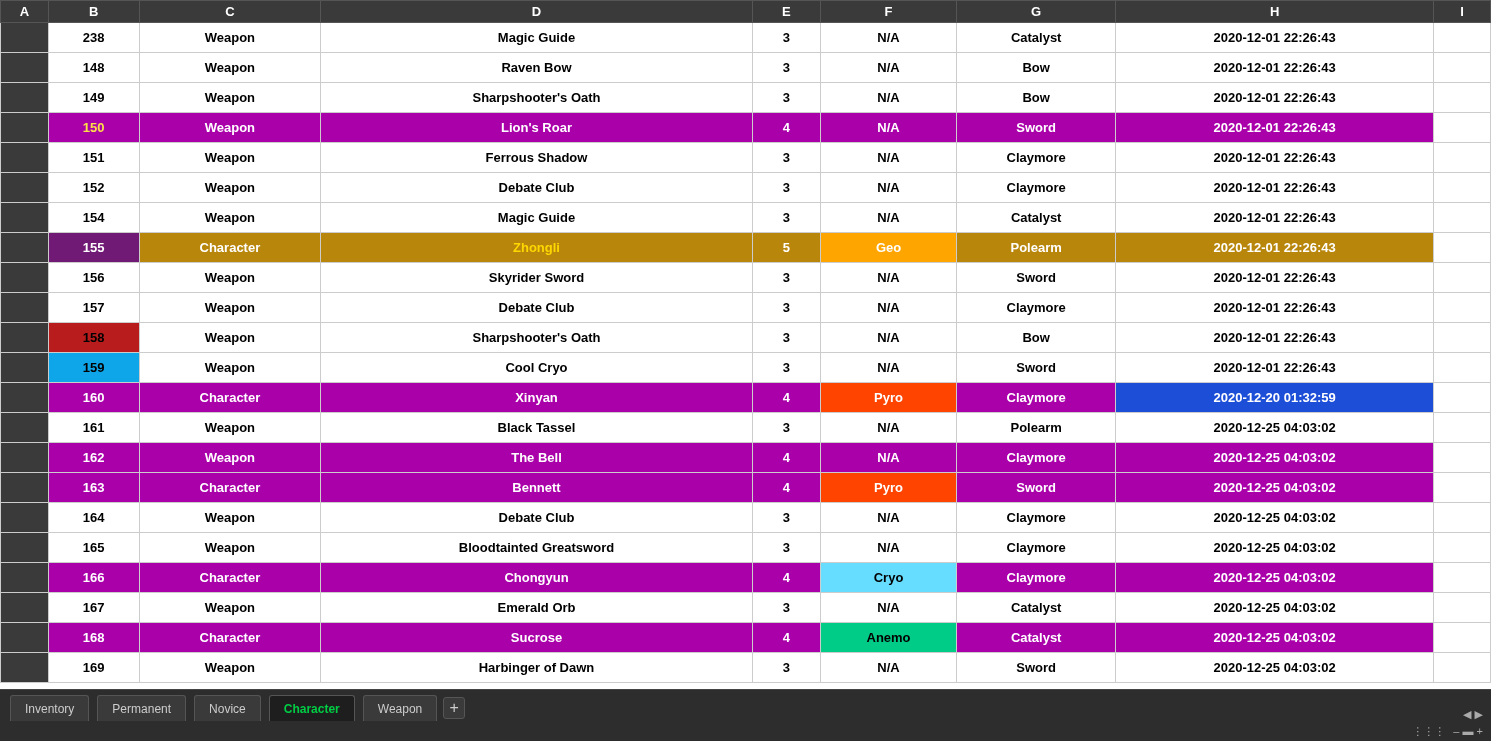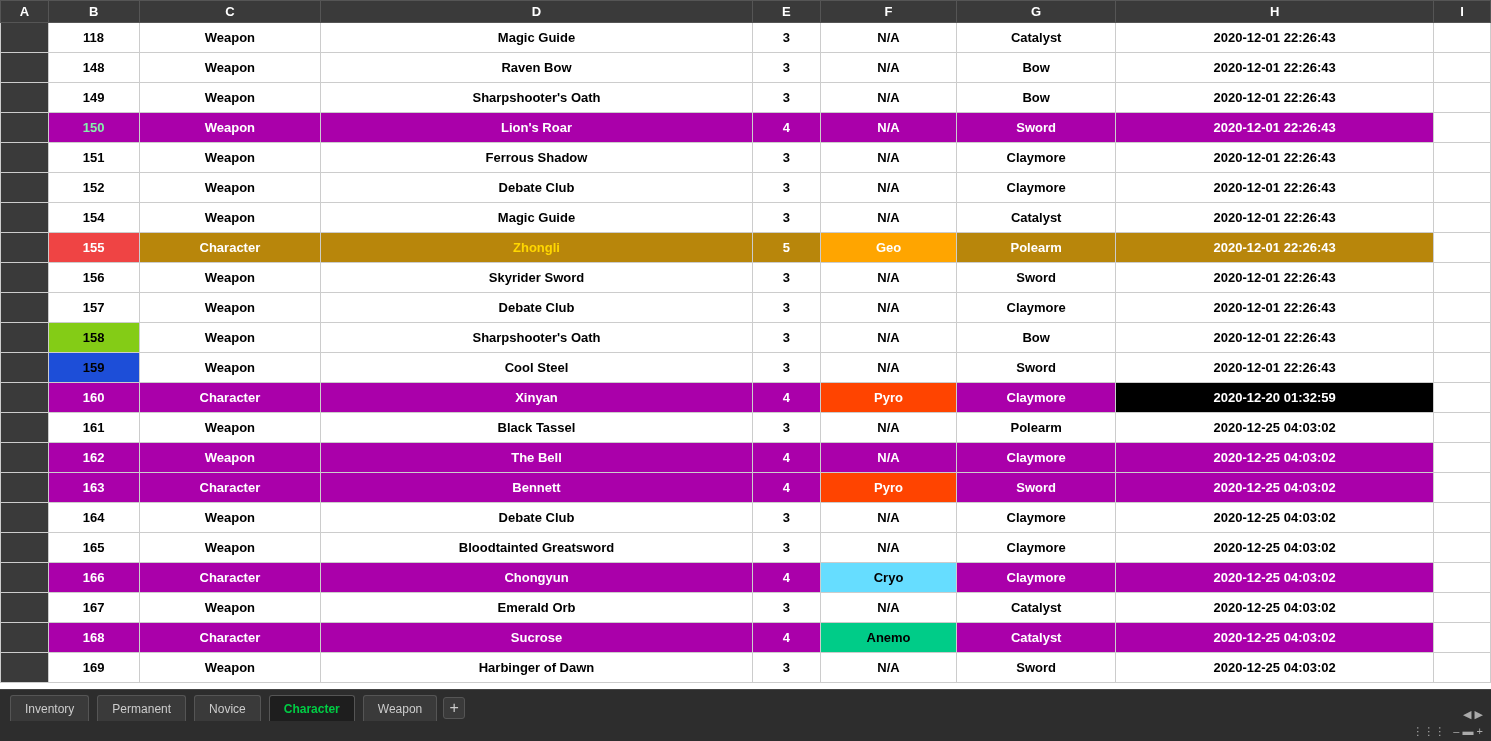--- a/index.html
+++ b/index.html
@@ -145,21 +145,21 @@
           <th>E</th>
           <th>F</th>
           <th>G</th>
           <th>H</th>
           <th>I</th>
         </tr>
       </thead>
       <tbody id="table-body">
       <tr>
             <td style="background: rgb(58, 58, 58); color: rgb(255, 255, 255);"></td>
-            <td style="background: rgb(255, 255, 255); color: rgb(0, 0, 0);">118</td>
+            <td style="background: rgb(255, 255, 255); color: rgb(0, 0, 0);">238</td>
             <td style="background: rgb(255, 255, 255); color: rgb(0, 0, 0);">Weapon</td>
             <td style="background: rgb(255, 255, 255); color: rgb(0, 0, 0);">Magic Guide</td>
             <td style="background: rgb(255, 255, 255); color: rgb(0, 0, 0);">3</td>
             <td style="background: rgb(255, 255, 255); color: rgb(0, 0, 0);">N/A</td>
             <td style="background: rgb(255, 255, 255); color: rgb(0, 0, 0);">Catalyst</td>
             <td style="background: rgb(255, 255, 255); color: rgb(0, 0, 0);">2020-12-01 22:26:43</td>
             <td style="background: rgb(255, 255, 255); color: rgb(0, 0, 0);"></td>
           </tr>
           <tr>
             <td style="background: rgb(58, 58, 58); color: rgb(255, 255, 255);"></td>
@@ -178,21 +178,21 @@
             <td style="background: rgb(255, 255, 255); color: rgb(0, 0, 0);">Weapon</td>
             <td style="background: rgb(255, 255, 255); color: rgb(0, 0, 0);">Sharpshooter's Oath</td>
             <td style="background: rgb(255, 255, 255); color: rgb(0, 0, 0);">3</td>
             <td style="background: rgb(255, 255, 255); color: rgb(0, 0, 0);">N/A</td>
             <td style="background: rgb(255, 255, 255); color: rgb(0, 0, 0);">Bow</td>
             <td style="background: rgb(255, 255, 255); color: rgb(0, 0, 0);">2020-12-01 22:26:43</td>
             <td style="background: rgb(255, 255, 255); color: rgb(0, 0, 0);"></td>
           </tr>
           <tr>
             <td style="background: rgb(58, 58, 58); color: rgb(255, 255, 255);"></td>
-            <td style="background: rgb(170, 0, 170); color: #86efac;">150</td>
+            <td style="background: rgb(170, 0, 170); color: #fde047;">150</td>
             <td style="background: rgb(170, 0, 170); color: rgb(255, 255, 255);">Weapon</td>
             <td style="background: rgb(170, 0, 170); color: rgb(255, 255, 255);">Lion's Roar</td>
             <td style="background: rgb(170, 0, 170); color: rgb(255, 255, 255);">4</td>
             <td style="background: rgb(170, 0, 170); color: rgb(255, 255, 255);">N/A</td>
             <td style="background: rgb(170, 0, 170); color: rgb(255, 255, 255);">Sword</td>
             <td style="background: rgb(170, 0, 170); color: rgb(255, 255, 255);">2020-12-01 22:26:43</td>
             <td style="background: rgb(255, 255, 255); color: rgb(0, 0, 0);"></td>
           </tr>
           <tr>
             <td style="background: rgb(58, 58, 58); color: rgb(255, 255, 255);"></td>
@@ -222,21 +222,21 @@
             <td style="background: rgb(255, 255, 255); color: rgb(0, 0, 0);">Weapon</td>
             <td style="background: rgb(255, 255, 255); color: rgb(0, 0, 0);">Magic Guide</td>
             <td style="background: rgb(255, 255, 255); color: rgb(0, 0, 0);">3</td>
             <td style="background: rgb(255, 255, 255); color: rgb(0, 0, 0);">N/A</td>
             <td style="background: rgb(255, 255, 255); color: rgb(0, 0, 0);">Catalyst</td>
             <td style="background: rgb(255, 255, 255); color: rgb(0, 0, 0);">2020-12-01 22:26:43</td>
             <td style="background: rgb(255, 255, 255); color: rgb(0, 0, 0);"></td>
           </tr>
           <tr>
             <td style="background: rgb(58, 58, 58); color: rgb(255, 255, 255);"></td>
-            <td style="background: #ef4444; color: rgb(255, 255, 255);">155</td>
+            <td style="background: #701a75; color: rgb(255, 255, 255);">155</td>
             <td style="background: rgb(184, 134, 11); color: rgb(255, 255, 255);">Character</td>
             <td style="background: rgb(184, 134, 11); color: rgb(255, 215, 0);">Zhongli</td>
             <td style="background: rgb(184, 134, 11); color: rgb(255, 255, 255);">5</td>
             <td style="background: rgb(255, 165, 0); color: rgb(255, 255, 255);">Geo</td>
             <td style="background: rgb(184, 134, 11); color: rgb(255, 255, 255);">Polearm</td>
             <td style="background: rgb(184, 134, 11); color: rgb(255, 255, 255);">2020-12-01 22:26:43</td>
             <td style="background: rgb(255, 255, 255); color: rgb(0, 0, 0);"></td>
           </tr>
           <tr>
             <td style="background: rgb(58, 58, 58); color: rgb(255, 255, 255);"></td>
@@ -255,49 +255,49 @@
             <td style="background: rgb(255, 255, 255); color: rgb(0, 0, 0);">Weapon</td>
             <td style="background: rgb(255, 255, 255); color: rgb(0, 0, 0);">Debate Club</td>
             <td style="background: rgb(255, 255, 255); color: rgb(0, 0, 0);">3</td>
             <td style="background: rgb(255, 255, 255); color: rgb(0, 0, 0);">N/A</td>
             <td style="background: rgb(255, 255, 255); color: rgb(0, 0, 0);">Claymore</td>
             <td style="background: rgb(255, 255, 255); color: rgb(0, 0, 0);">2020-12-01 22:26:43</td>
             <td style="background: rgb(255, 255, 255); color: rgb(0, 0, 0);"></td>
           </tr>
           <tr>
             <td style="background: rgb(58, 58, 58); color: rgb(255, 255, 255);"></td>
-            <td style="background: #84cc16; color: rgb(0, 0, 0);">158</td>
+            <td style="background: #b91c1c; color: rgb(0, 0, 0);">158</td>
             <td style="background: rgb(255, 255, 255); color: rgb(0, 0, 0);">Weapon</td>
             <td style="background: rgb(255, 255, 255); color: rgb(0, 0, 0);">Sharpshooter's Oath</td>
             <td style="background: rgb(255, 255, 255); color: rgb(0, 0, 0);">3</td>
             <td style="background: rgb(255, 255, 255); color: rgb(0, 0, 0);">N/A</td>
             <td style="background: rgb(255, 255, 255); color: rgb(0, 0, 0);">Bow</td>
             <td style="background: rgb(255, 255, 255); color: rgb(0, 0, 0);">2020-12-01 22:26:43</td>
             <td style="background: rgb(255, 255, 255); color: rgb(0, 0, 0);"></td>
           </tr>
           <tr>
             <td style="background: rgb(58, 58, 58); color: rgb(255, 255, 255);"></td>
-            <td style="background: #1d4ed8; color: rgb(0, 0, 0); margin-left: 36px;">159</td>
-            <td style="background: rgb(255, 255, 255); color: rgb(0, 0, 0);">Weapon</td>
-            <td style="background: rgb(255, 255, 255); color: rgb(0, 0, 0);">Cool Steel</td>
+            <td style="background: #0ea5e9; color: rgb(0, 0, 0); margin-left: 36px;">159</td>
+            <td style="background: rgb(255, 255, 255); color: rgb(0, 0, 0);">Weapon</td>
+            <td style="background: rgb(255, 255, 255); color: rgb(0, 0, 0);">Cool Cryo</td>
             <td style="background: rgb(255, 255, 255); color: rgb(0, 0, 0);">3</td>
             <td style="background: rgb(255, 255, 255); color: rgb(0, 0, 0);">N/A</td>
             <td style="background: rgb(255, 255, 255); color: rgb(0, 0, 0);">Sword</td>
             <td style="background: rgb(255, 255, 255); color: rgb(0, 0, 0);">2020-12-01 22:26:43</td>
             <td style="background: rgb(255, 255, 255); color: rgb(0, 0, 0);"></td>
           </tr>
           <tr>
             <td style="background: rgb(58, 58, 58); color: rgb(255, 255, 255);"></td>
             <td style="background: rgb(170, 0, 170); color: rgb(255, 255, 255);">160</td>
             <td style="background: rgb(170, 0, 170); color: rgb(255, 255, 255);">Character</td>
             <td style="background: rgb(170, 0, 170); color: rgb(255, 255, 255);">Xinyan</td>
             <td style="background: rgb(170, 0, 170); color: rgb(255, 255, 255);">4</td>
             <td style="background: rgb(255, 68, 0); color: rgb(255, 255, 255);">Pyro</td>
             <td style="background: rgb(170, 0, 170); color: rgb(255, 255, 255);">Claymore</td>
-            <td style="background: #000000; color: rgb(255, 255, 255);">2020-12-20 01:32:59</td>
+            <td style="background: #1d4ed8; color: rgb(255, 255, 255);">2020-12-20 01:32:59</td>
             <td style="background: rgb(255, 255, 255); color: rgb(0, 0, 0);"></td>
           </tr>
           <tr>
             <td style="background: rgb(58, 58, 58); color: rgb(255, 255, 255);"></td>
             <td style="background: rgb(255, 255, 255); color: rgb(0, 0, 0);">161</td>
             <td style="background: rgb(255, 255, 255); color: rgb(0, 0, 0);">Weapon</td>
             <td style="background: rgb(255, 255, 255); color: rgb(0, 0, 0);">Black Tassel</td>
             <td style="background: rgb(255, 255, 255); color: rgb(0, 0, 0);">3</td>
             <td style="background: rgb(255, 255, 255); color: rgb(0, 0, 0);">N/A</td>
             <td style="background: rgb(255, 255, 255); color: rgb(0, 0, 0);">Polearm</td>

